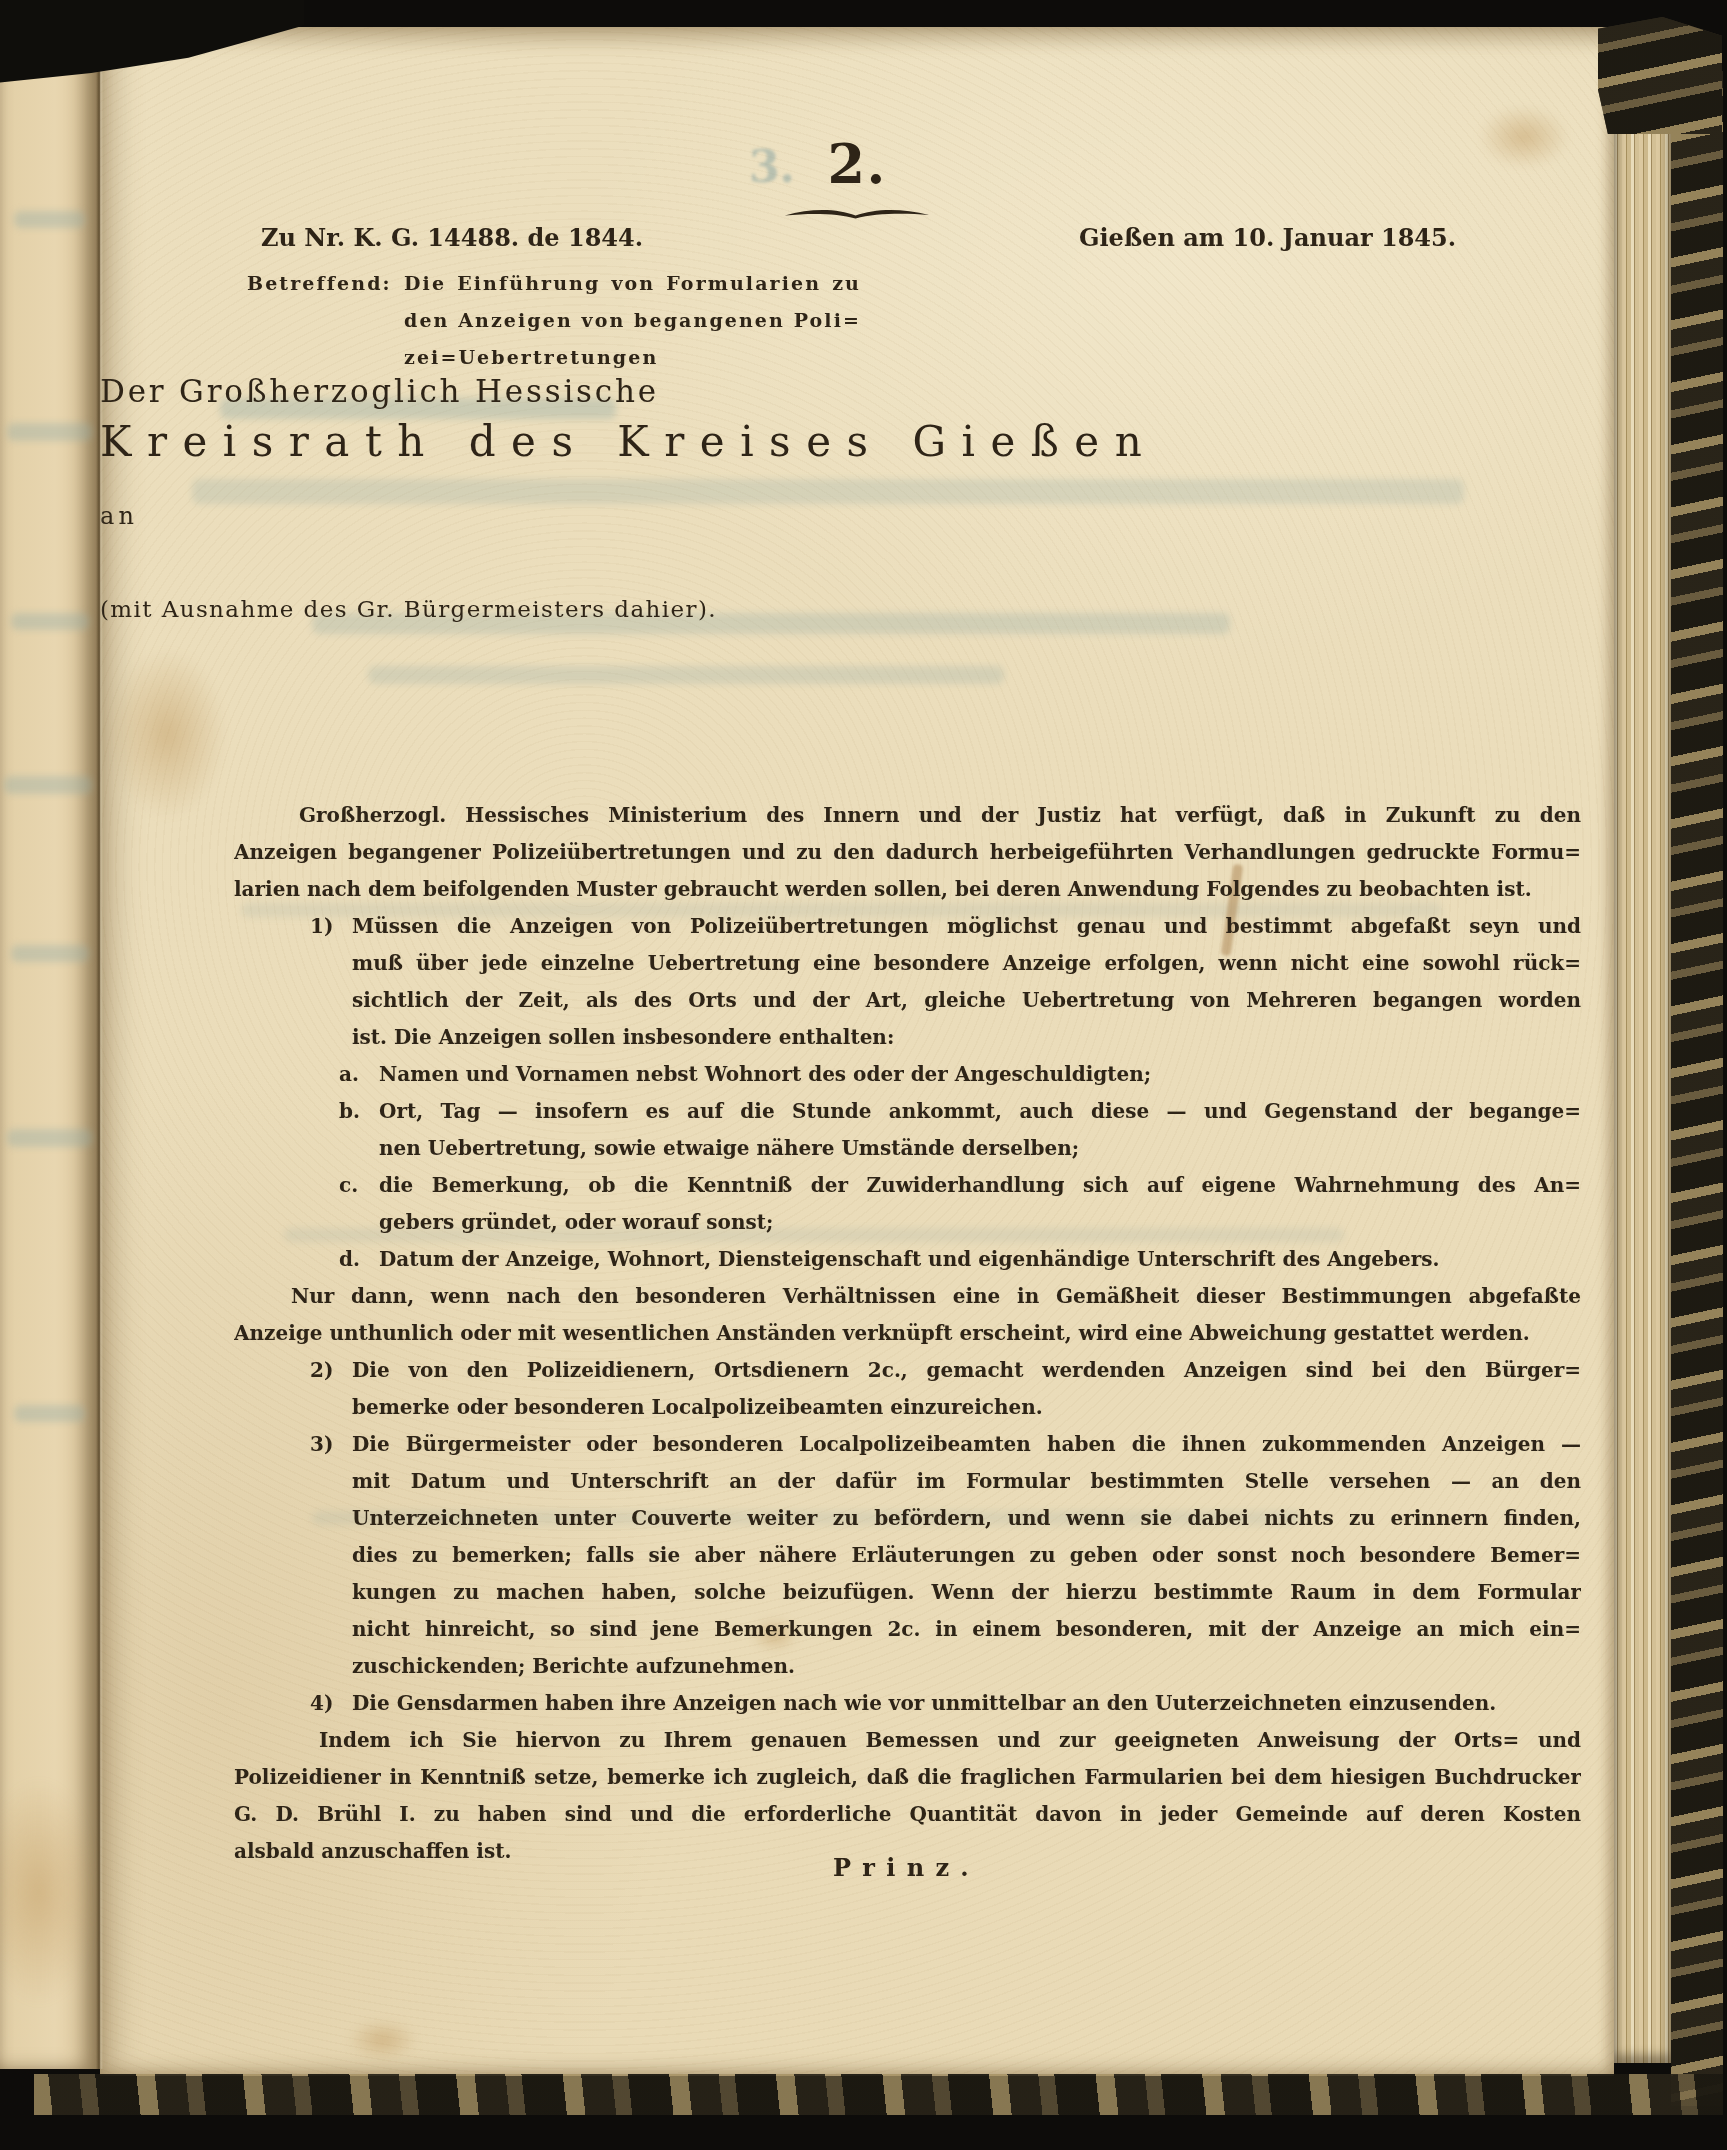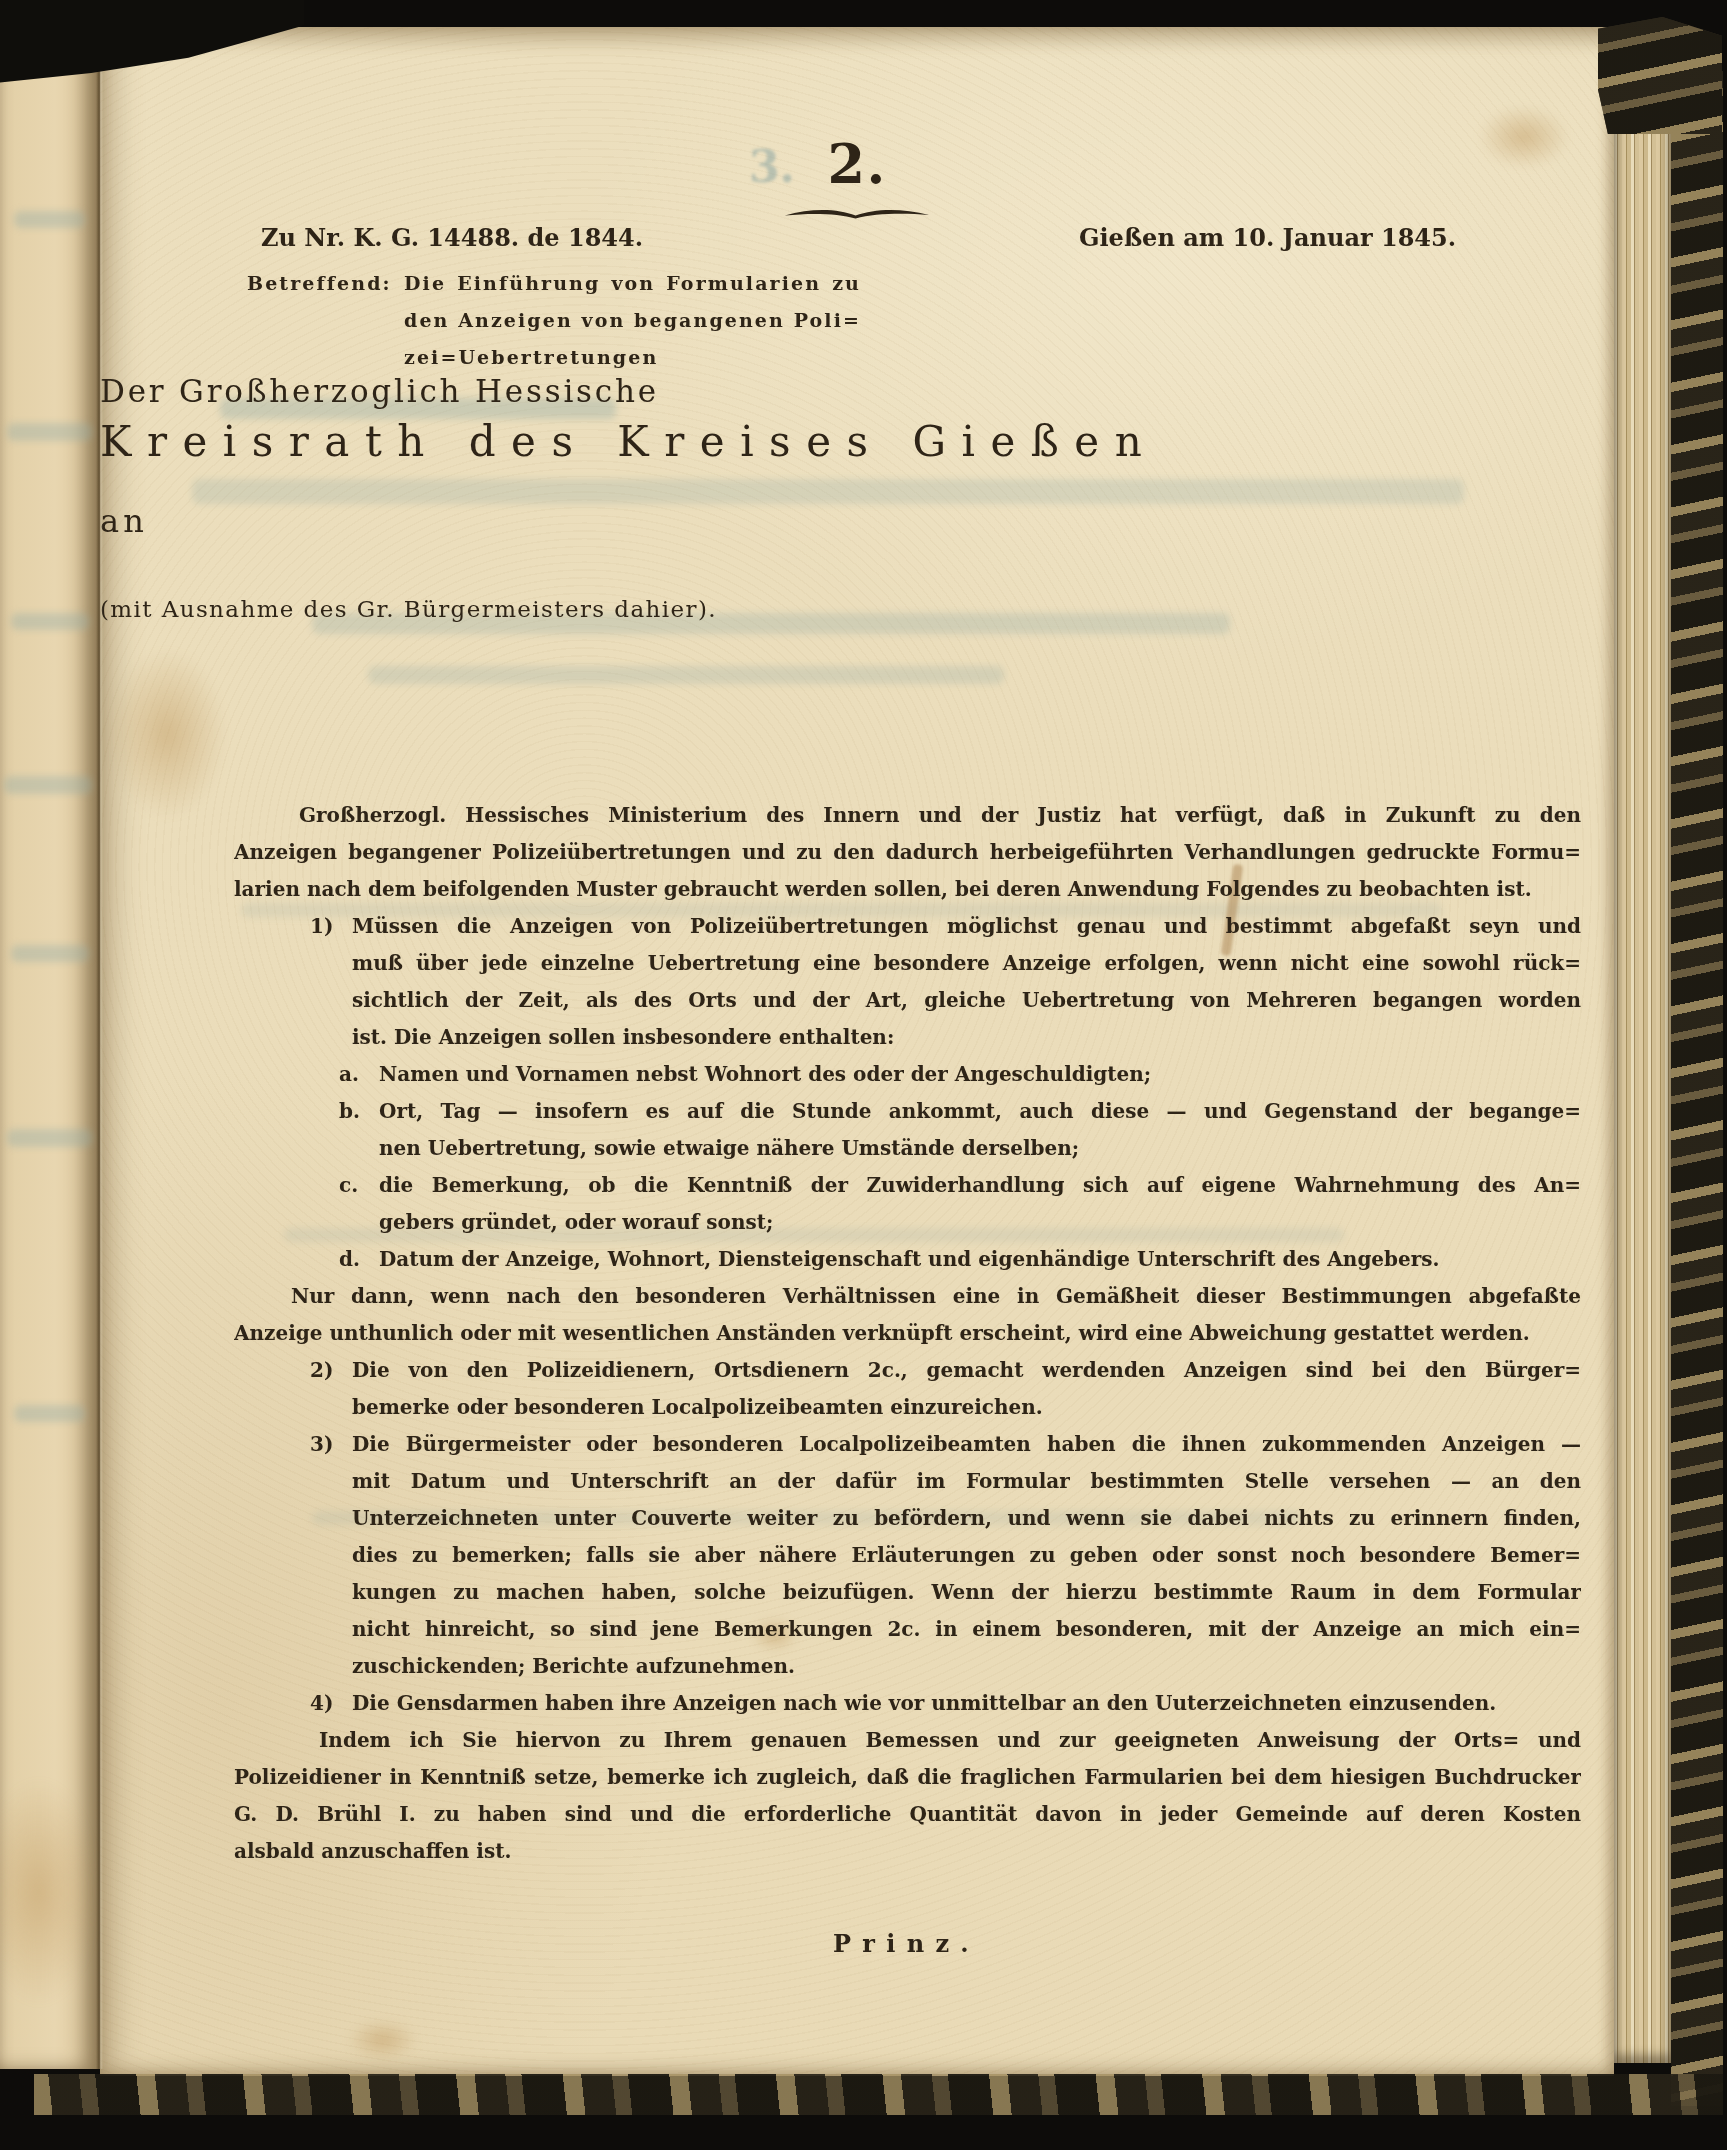--- a/index.html
+++ b/index.html
@@ -69,36 +69,36 @@
     color:rgba(140,165,162,.55);filter:blur(1.4px);}
   .h-flourish{position:absolute;left:0;top:178px;width:100%;text-align:center;}
   .ref-line{position:absolute;left:161px;top:196px;font-size:24px;font-weight:bold;text-align:right;}
   .date-line{position:absolute;left:979px;top:196px;font-size:24px;font-weight:bold;}
   .subject{position:absolute;left:147px;top:240px;display:flex;font-size:19px;font-weight:bold;letter-spacing:2.1px;}
   .subject .lbl{flex:0 0 157px;line-height:32.5px;}
   .subject .txt div{line-height:32.5px;}
   .hd{position:absolute;left:0;width:100%;text-align:left;font-weight:normal;}
   .hd1{top:346px;font-size:31px;letter-spacing:2.8px;}
   .hd2{top:390px;font-size:42px;letter-spacing:15.5px;}
-  .hd3{top:475px;font-size:32px;letter-spacing:4.2px;}
+  .hd3{top:475px;font-size:24px;letter-spacing:4.2px;}
   .hd4{top:510px;font-size:30px;letter-spacing:4.2px;}
   .hd5{top:569px;font-size:23px;letter-spacing:1.4px;}
   .body{position:absolute;left:134px;top:770px;width:1347px;font-size:20px;font-weight:bold;}
   .t-line{height:37px;line-height:37px;text-align:justify;text-align-last:justify;overflow:hidden;}
   .t-line.is-last{text-align-last:left;}
   .para.i1 > .t-line:first-child{text-indent:65px;}
   .para.i2 > .t-line:first-child{text-indent:57px;}
   .para.i3 > .t-line:first-child{text-indent:85px;}
   .item{display:flex;margin-left:76px;}
   .item .num{flex:0 0 42px;line-height:37px;}
   .item .lines{flex:1;min-width:0;}
   .sub{display:flex;margin-left:105px;}
   .sub .letter{flex:0 0 40px;line-height:37px;}
   .sub .lines{flex:1;min-width:0;}
-  .signature{position:absolute;left:133px;top:1902px;width:1347px;text-align:center;
+  .signature{position:absolute;left:133px;top:1826px;width:1347px;text-align:center;
     font-size:24px;font-weight:bold;letter-spacing:11.3px;}
 </style>
 </head>
 <body>
 
 <div class="scene">
 
   <div class="gutter-page">
     <div class="ghost" style="left:14px;top:184px;width:71px;height:17px;"></div>
     <div class="ghost" style="left:7px;top:396px;width:85px;height:18.4px;"></div>

